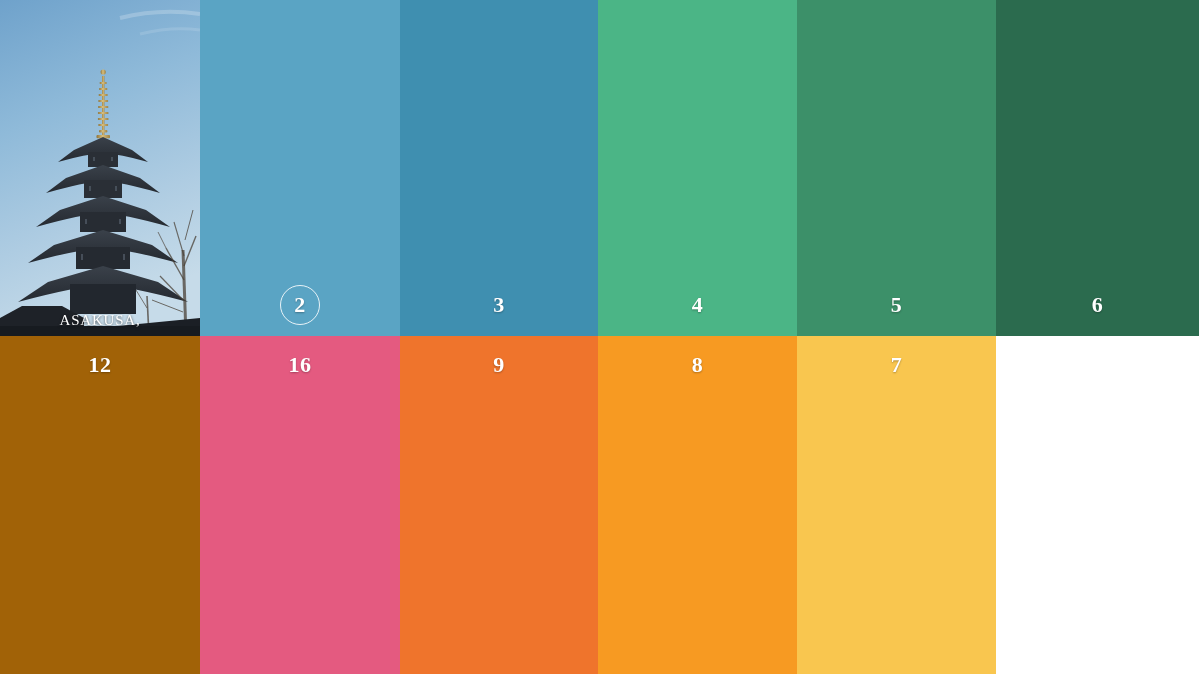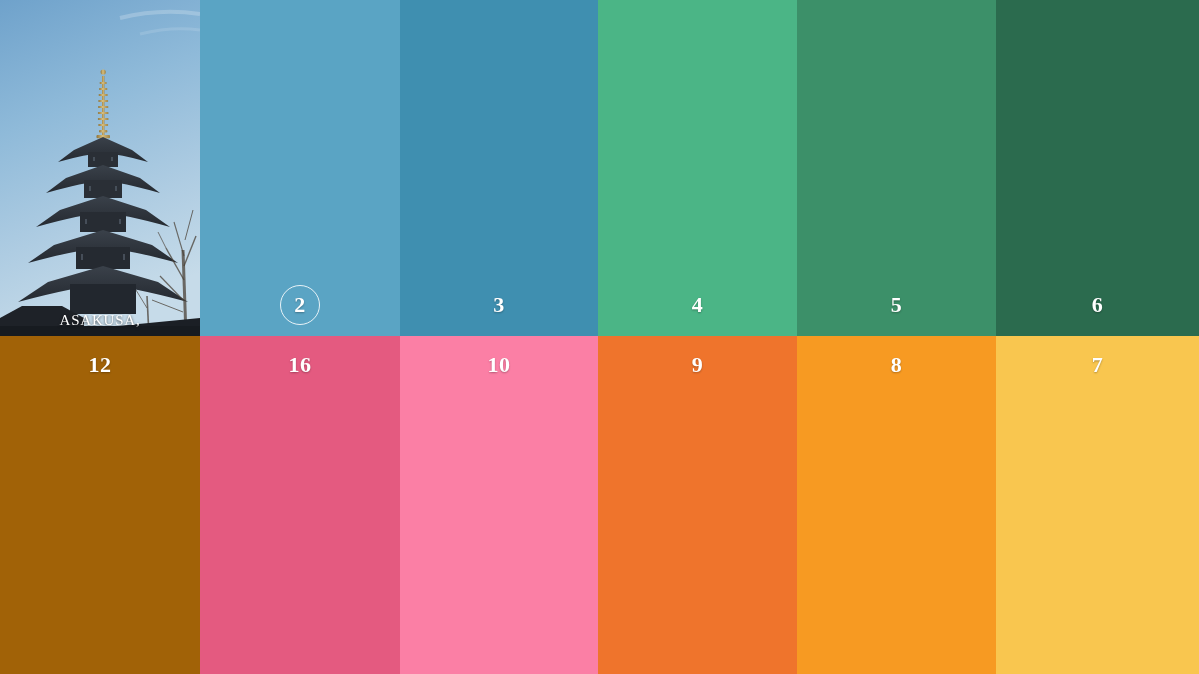--- a/index.html
+++ b/index.html
@@ -236,25 +236,20 @@
       <span class="tile-number" style="color: rgb(255, 255, 255);">12</span>
     </div>
   </div>
 
   <div class="tile tile-bottom" style="background-color: rgb(228, 90, 128);">
     <div class="tile-number-wrap">
       <span class="tile-number" style="color: rgb(255, 255, 255);">16</span>
     </div>
   </div>
 
-  <div class="tile tile-bottom" style="background-color: rgb(251, 127, 165);">
-    <div class="tile-number-wrap">
-      <span class="tile-number" style="color: rgb(255, 255, 255);">10</span>
-    </div>
-  </div>
 
   <div class="tile tile-bottom" style="background-color: rgb(239, 116, 44);">
     <div class="tile-number-wrap">
       <span class="tile-number" style="color: rgb(255, 255, 255);">9</span>
     </div>
   </div>
 
   <div class="tile tile-bottom" style="background-color: rgb(247, 154, 34);">
     <div class="tile-number-wrap">
       <span class="tile-number" style="color: rgb(255, 255, 255);">8</span>

